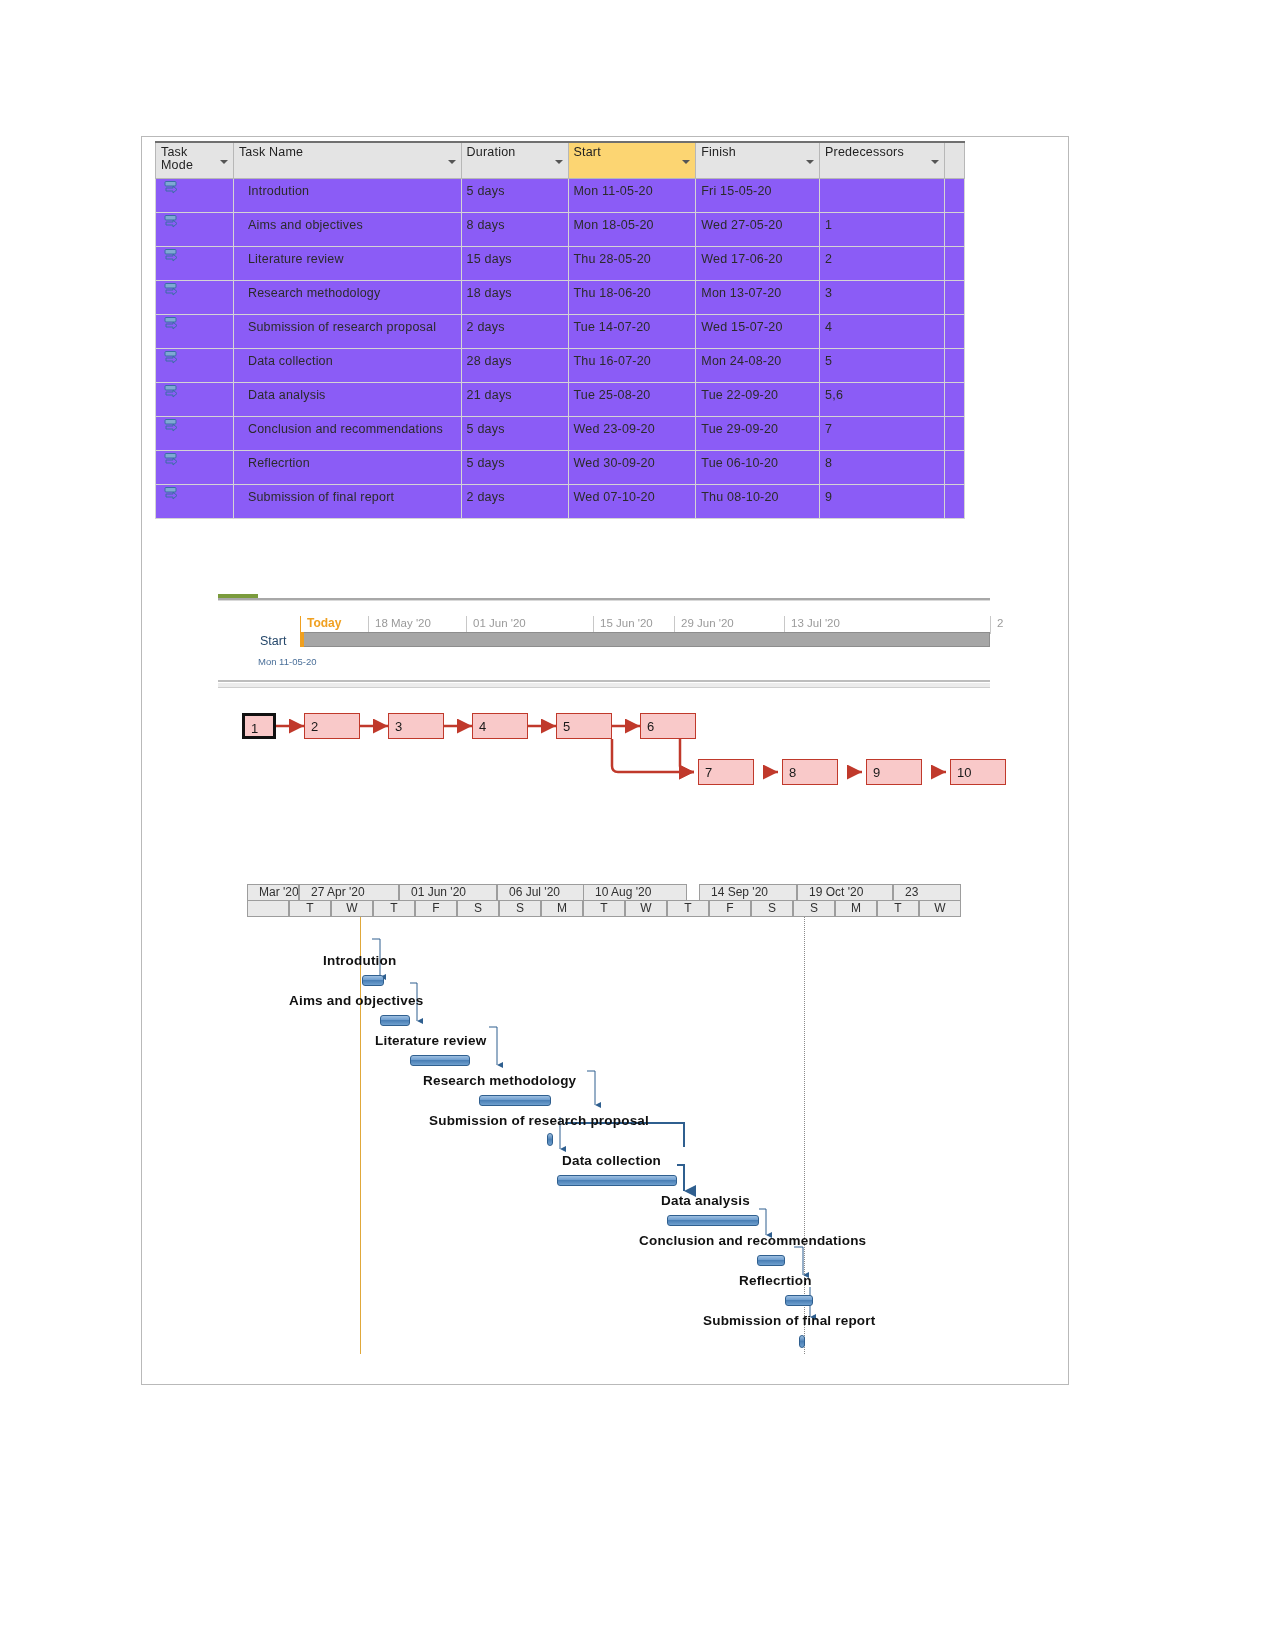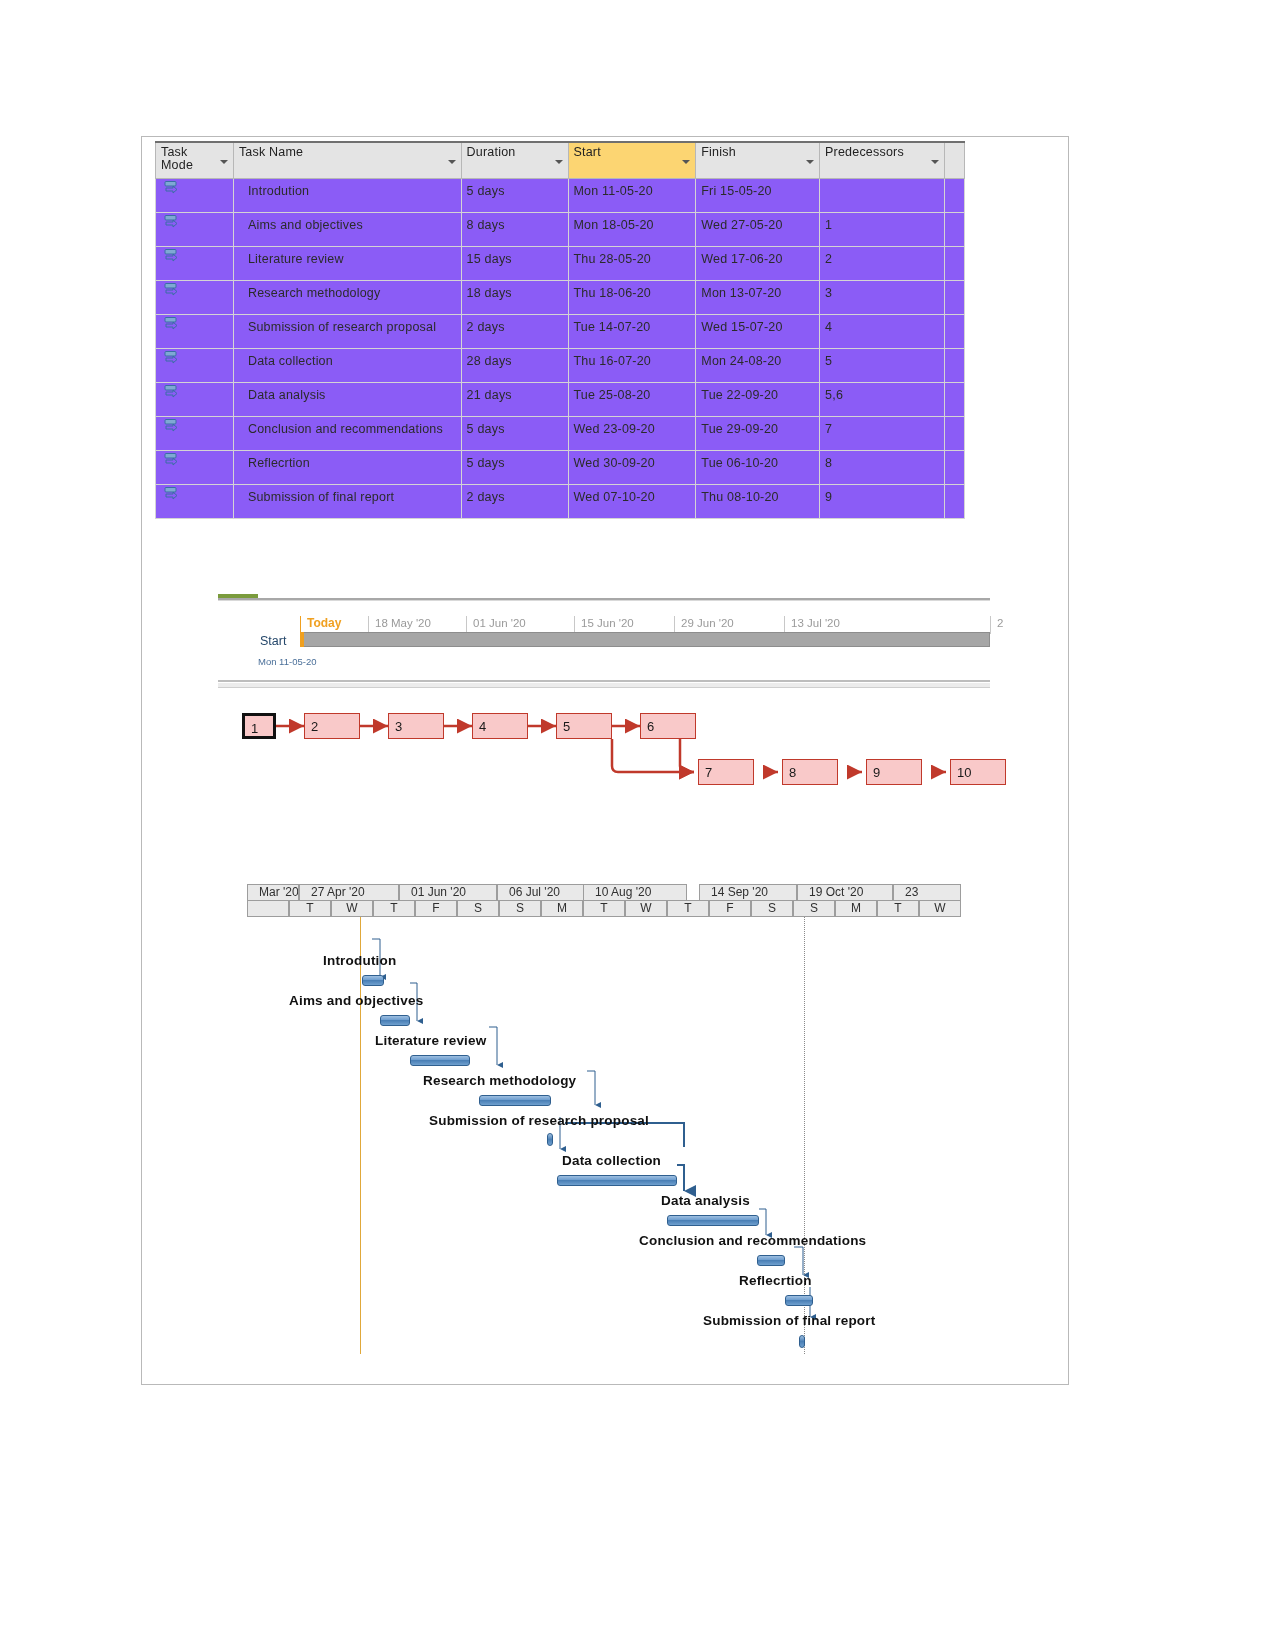--- a/index.html
+++ b/index.html
@@ -340,21 +340,21 @@
 </table>
 
 <div id="timeline">
   <div class="tl-greenbar"></div>
   <div class="tl-rule"></div>
   <div class="tl-rule2"></div>
   <div class="tl-scale" id="tl-scale">
       <div class="tl-today" style="left: 82px;">Today</div>
       <div class="tl-tick" style="left: 150px;">18 May '20</div>
       <div class="tl-tick" style="left: 248px;">01 Jun '20</div>
-      <div class="tl-tick" style="left: 356px;">15 Jun '20</div>
+      <div class="tl-tick" style="left: 375px;">15 Jun '20</div>
       <div class="tl-tick" style="left: 456px;">29 Jun '20</div>
       <div class="tl-tick" style="left: 566px;">13 Jul '20</div>
       <div class="tl-tick" style="left: 772px;">2</div>
     </div>
   <div class="tl-startlabel">Start</div>
   <div class="tl-bar"></div>
   <div class="tl-bar-cap"></div>
   <div class="tl-startdate">Mon 11-05-20</div>
 </div>
 

